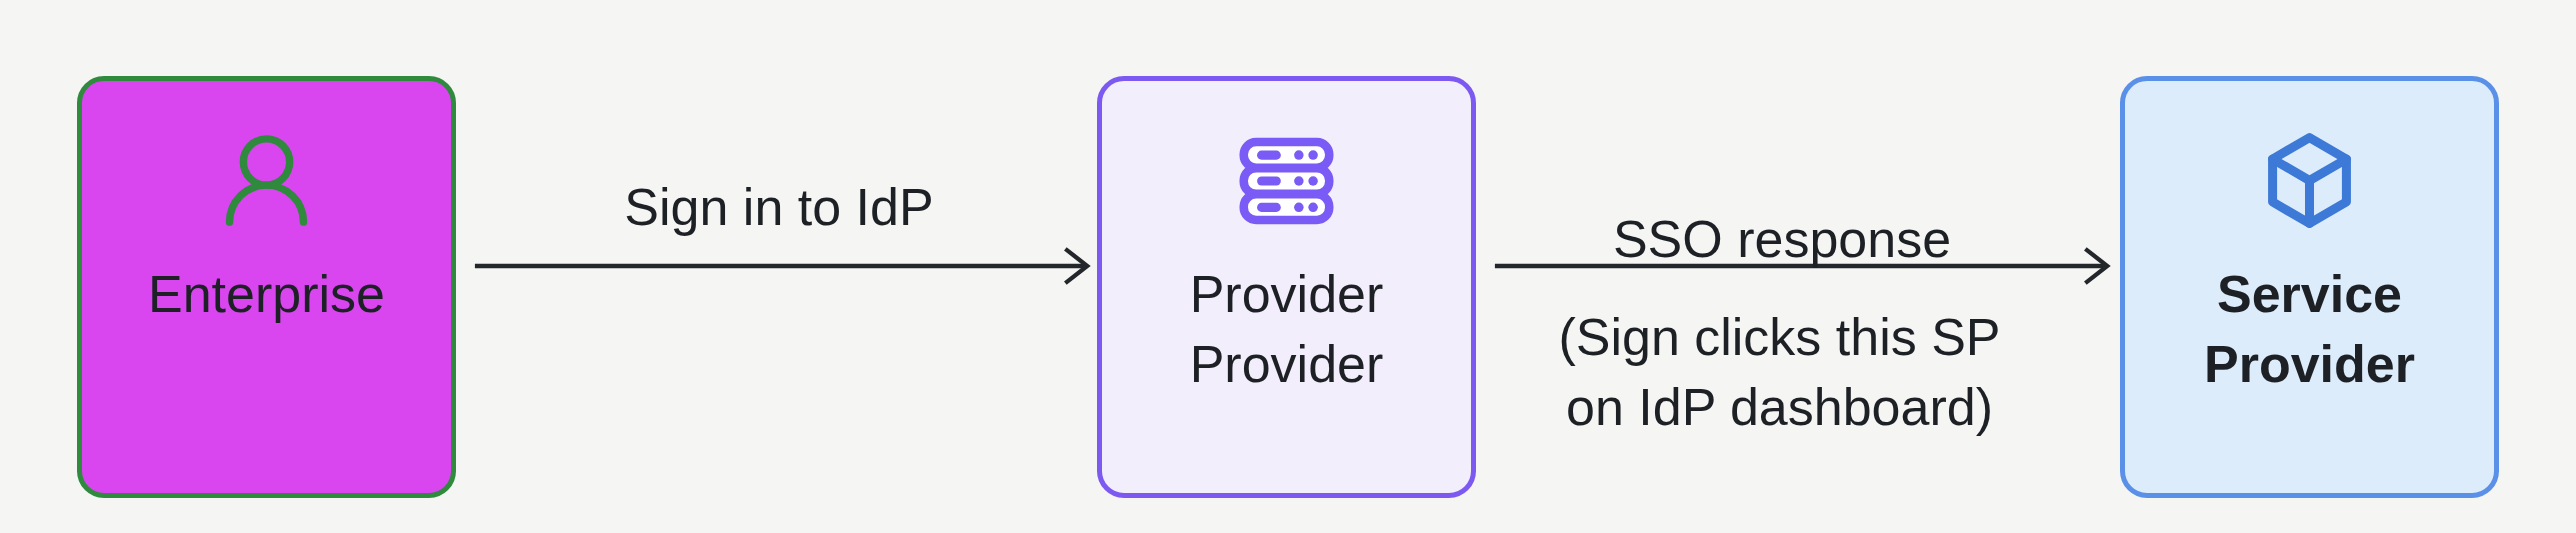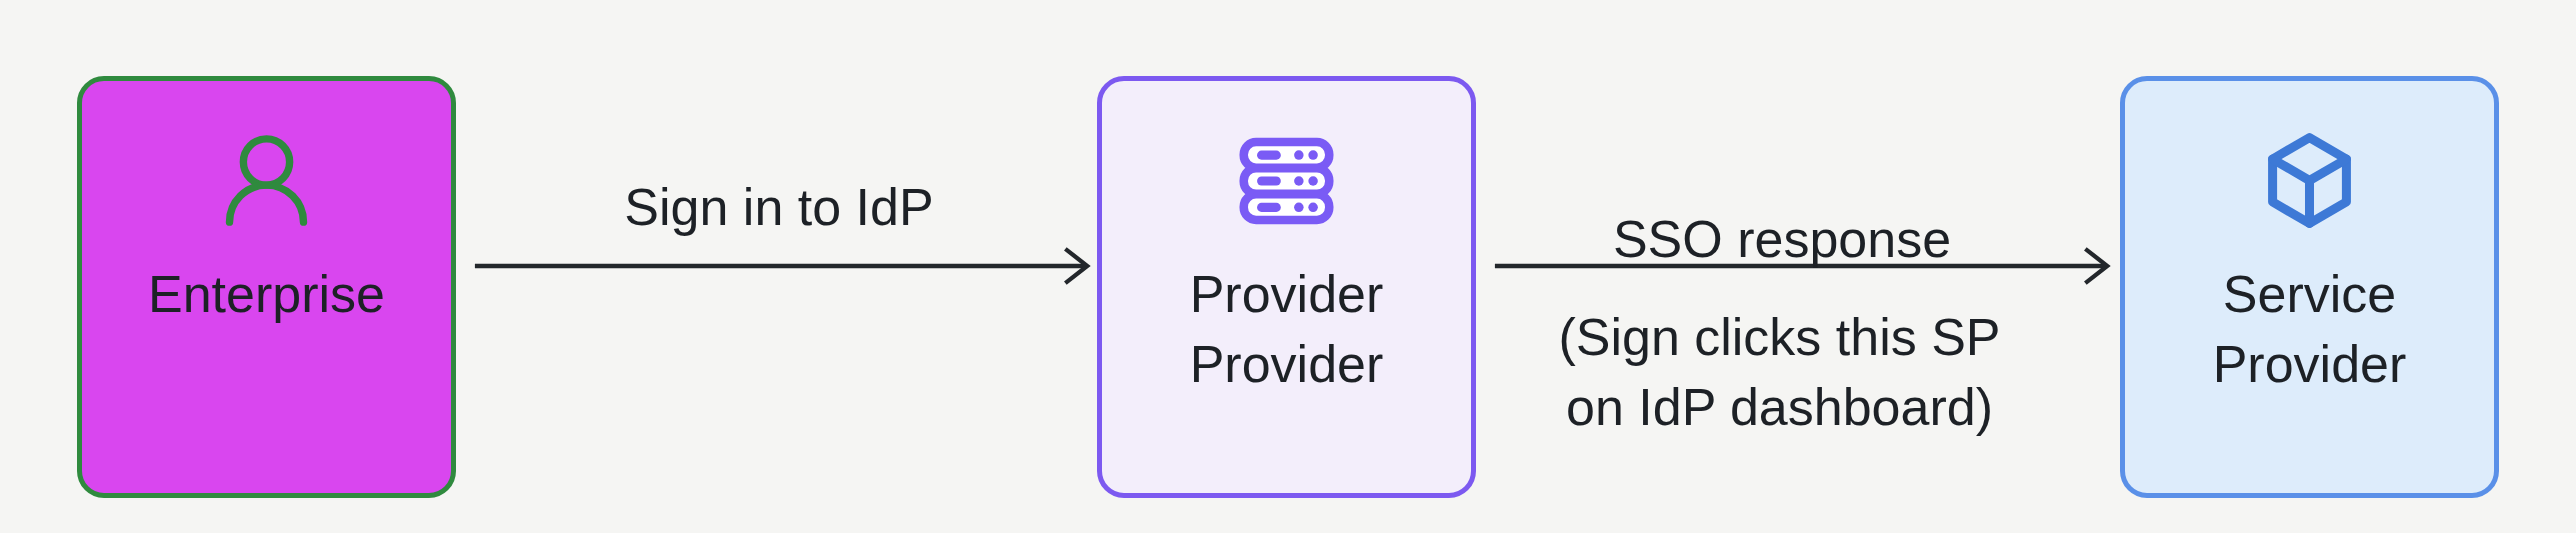--- a/index.html
+++ b/index.html
@@ -116,21 +116,21 @@
   <svg class="edge-svg edge-svg-2" width="619" height="44" style="color: rgb(35, 39, 43);" viewBox="0 0 650 46">
     <line x1="2" y1="23" x2="642" y2="23" stroke="currentColor" stroke-width="4.5"></line>
     <polyline points="622,5 645,23 622,41" fill="none" stroke="currentColor" stroke-width="4.5"></polyline>
   </svg>
   <div class="edge-label edge-label-2">SSO response</div>
   <div class="edge-caption">
     <div>(Sign clicks this SP</div>
     <div>on IdP dashboard)</div>
   </div>
 
-  <div class="node node-3" style="background-color: rgb(221, 236, 251); border-color: rgb(90, 144, 232);">
+  <div class="node node-3" style="background-color: rgb(221, 236, 251); border-color: rgb(90, 144, 232); font-weight: bold;">
     <div class="icon-wrap" style="color: rgb(61, 121, 214);">
       <svg width="103" height="103" viewBox="0 0 24 24" fill="none" stroke="currentColor" stroke-width="2.1" stroke-linecap="round" stroke-linejoin="round">
         <path d="M12 2 20.6 7v10L12 22 3.4 17V7Z"></path>
         <path d="M3.4 7l8.6 5 8.6-5"></path>
         <path d="M12 12v10"></path>
       </svg>
     </div>
     <div class="node-label">
       <div>Service</div>
       <div>Provider</div>

